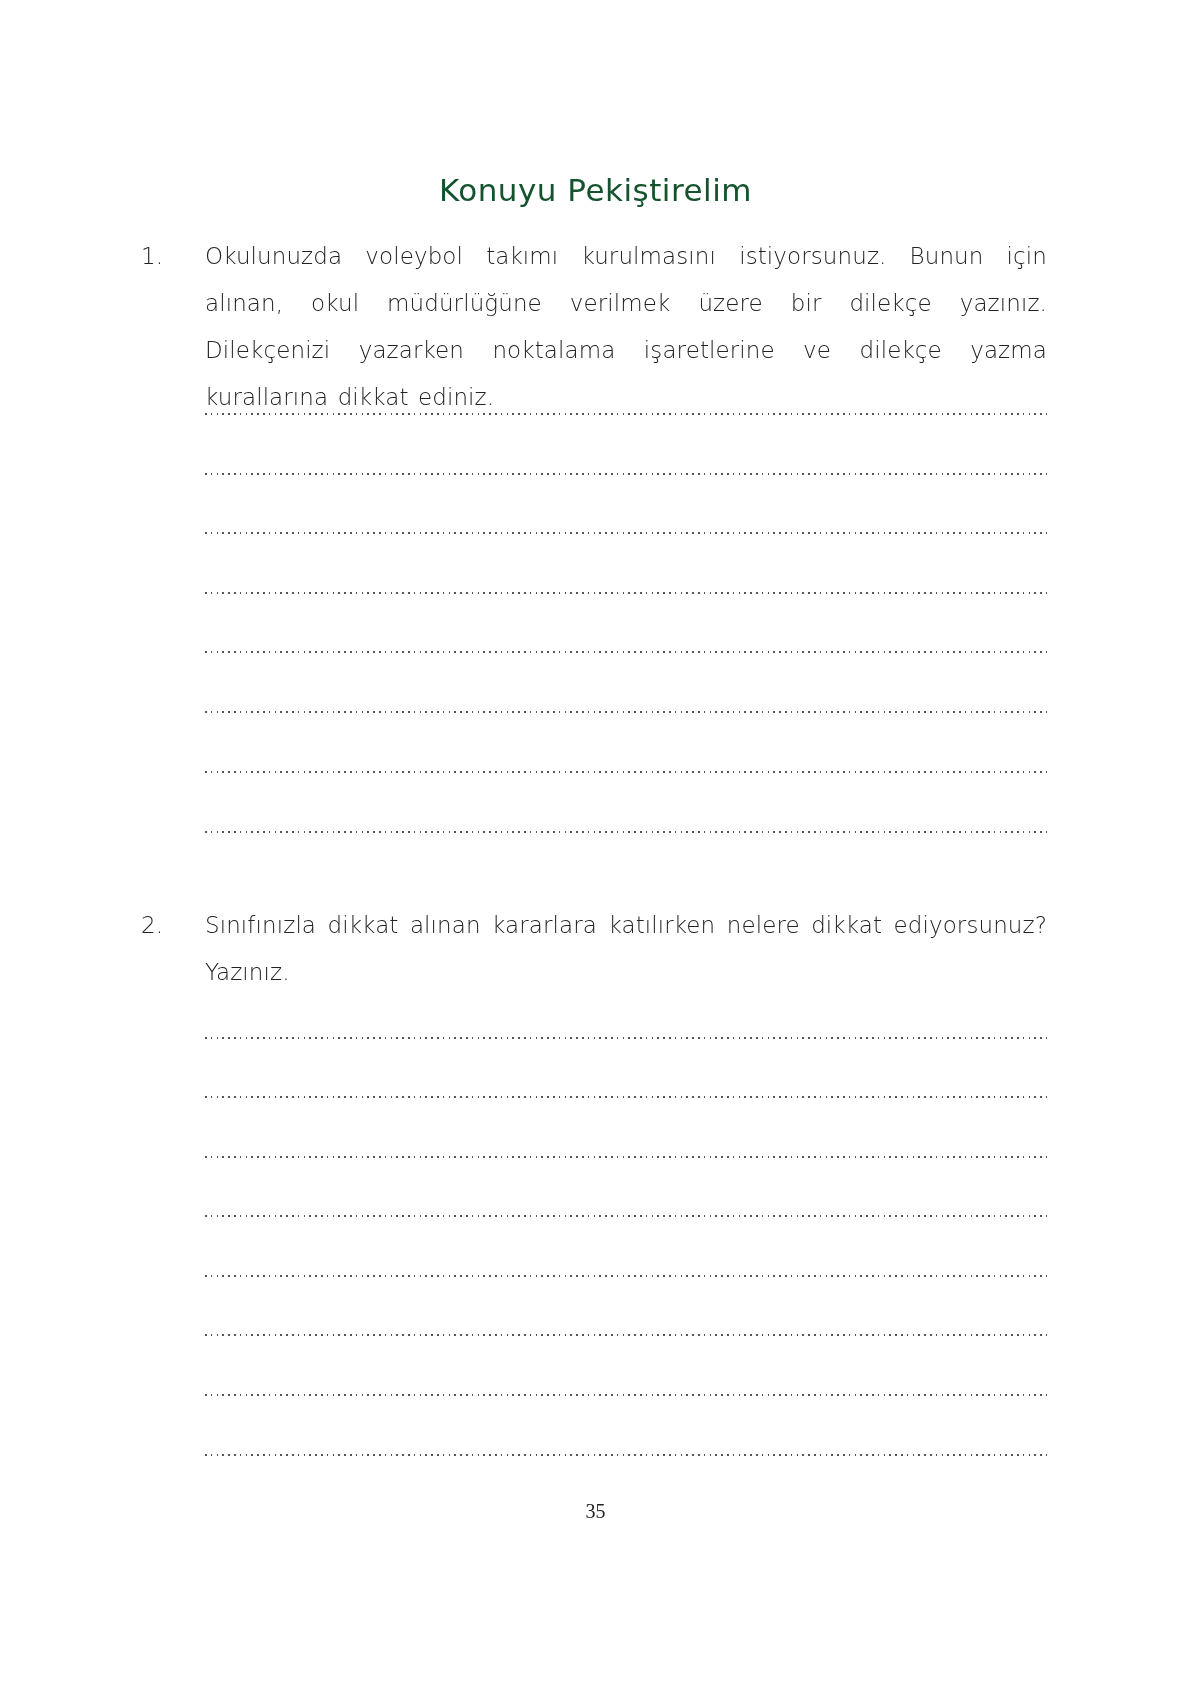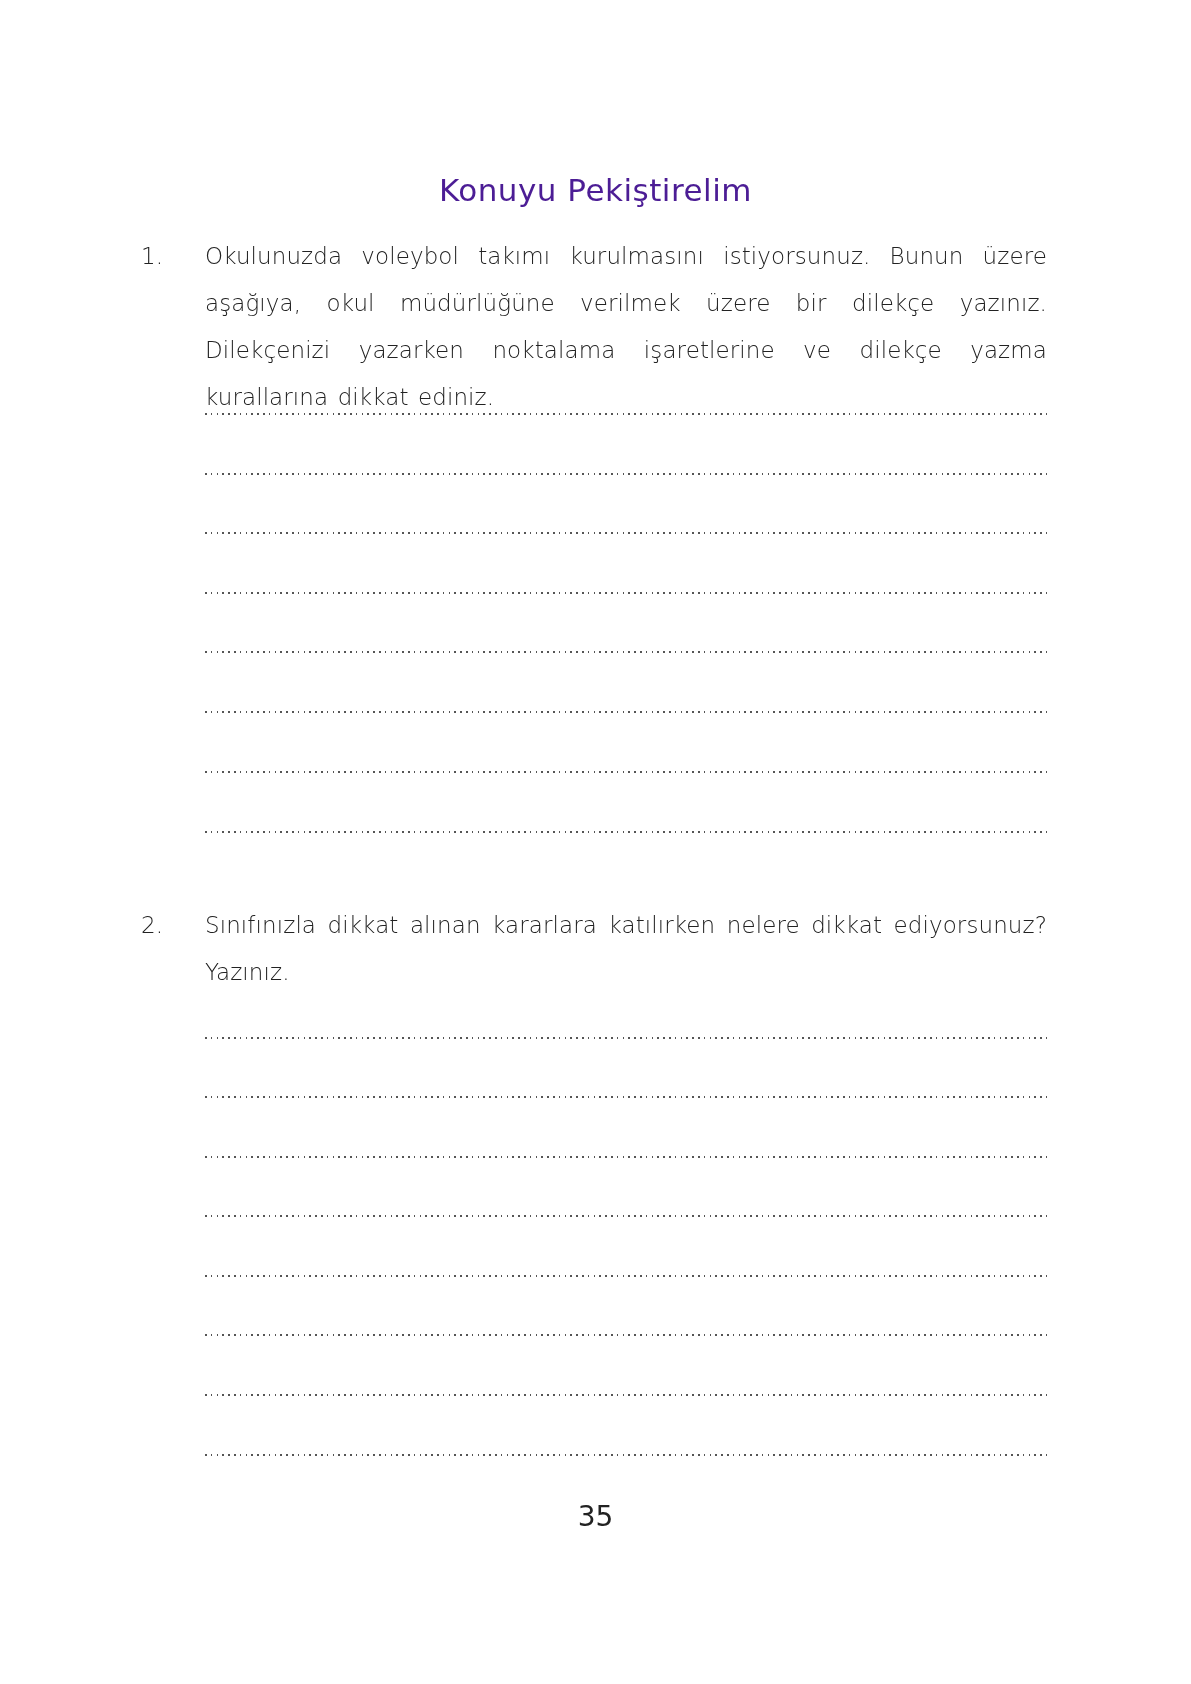--- a/index.html
+++ b/index.html
@@ -1,37 +1,37 @@
 <!DOCTYPE html>
 <html><head>
   <meta charset="utf-8">
   <style>
     html, body { margin: 0; padding: 0; background: #ffffff; }
     body { width: 1191px; height: 1684px; position: relative; overflow: hidden;
            font-family: "DejaVu Sans", sans-serif; color: #1a1a1a; }
     .title { position: absolute; top: 172px; left: 0; width: 1191px; text-align: center;
-             font-size: 31px; color: #4c1d95; font-weight: normal; letter-spacing: 0.5px; }
+             font-size: 31px; color: #14532d; font-weight: normal; letter-spacing: 0.5px; }
     .q-num { position: absolute; font-size: 23px; color: #222; font-weight: 300; }
     .q-text { position: absolute; left: 205px; width: 842px; font-size: 23px; line-height: 47px;
               color: #222; text-align: justify; text-align-last: left; font-weight: 300;
               letter-spacing: 0.1px; word-spacing: 2px; }
     .q1-text { top: 233px; }
     .q2-text { top: 902px; text-align-last: left; }
     .line { position: absolute; left: 205px; width: 842px; height: 2px;
             background-image: repeating-linear-gradient(to right, #555 0 1.6px, transparent 1.6px 5.8px); }
     .page-number { position: absolute; top: 1500px; left: 0; width: 1191px; text-align: center;
-                   font-size: 28px; color: #222; }
+                   font-size: 20px; color: #222; font-family: Liberation Serif, serif; }
   </style>
 </head>
 <body>
 
 <div class="title">Konuyu Pekiştirelim</div>
 
 <div class="q-num" style="top:243px; left:141px;">1.</div>
-<div class="q-text q1-text">Okulunuzda voleybol takımı kurulmasını istiyorsunuz. Bunun üzere aşağıya, okul müdürlüğüne verilmek üzere bir dilekçe yazınız. Dilekçenizi yazarken noktalama işaretlerine ve dilekçe yazma kurallarına dikkat ediniz.</div>
+<div class="q-text q1-text">Okulunuzda voleybol takımı kurulmasını istiyorsunuz. Bunun için alınan, okul müdürlüğüne verilmek üzere bir dilekçe yazınız. Dilekçenizi yazarken noktalama işaretlerine ve dilekçe yazma kurallarına dikkat ediniz.</div>
 
 <div>
   <div class="line" style="top:413px"></div>
   <div class="line" style="top:473px"></div>
   <div class="line" style="top:532px"></div>
   <div class="line" style="top:592px"></div>
   <div class="line" style="top:651px"></div>
   <div class="line" style="top:711px"></div>
   <div class="line" style="top:771px"></div>
   <div class="line" style="top:831px"></div>

